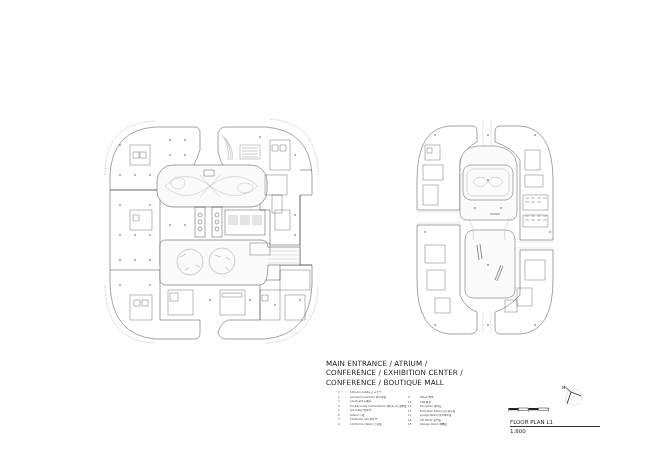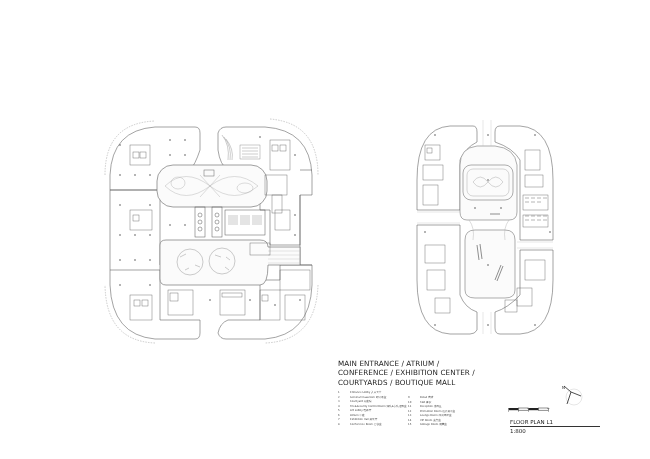--- a/index.html
+++ b/index.html
@@ -1,19 +1,19 @@
 <!DOCTYPE html>
 <html><head>
 <meta charset="utf-8">
 <style>
   html,body{margin:0;padding:0;background:#fff;}
   body{width:650px;height:459px;position:relative;overflow:hidden;font-family:"Liberation Sans",sans-serif;color:#222;}
   .plan{position:absolute;}
   .plan svg{display:block;}
-  .heading{position:absolute;left:338px;top:359px;font-size:7.2px;line-height:9.4px;letter-spacing:0.1px;color:#1a1a1a;white-space:pre;font-family:"DejaVu Sans",sans-serif;}
+  .heading{position:absolute;left:326px;top:359px;font-size:7.2px;line-height:9.4px;letter-spacing:0.1px;color:#1a1a1a;white-space:pre;font-family:"DejaVu Sans",sans-serif;}
   .legend{position:absolute;font-size:2.6px;line-height:4.55px;color:#444;font-family:"DejaVu Sans",sans-serif;}
   .legend .row{display:flex;gap:6px;white-space:nowrap;}
   .legend .num{width:6px;}
   .scalebar{position:absolute;left:508px;top:402px;}
   .title-block{position:absolute;left:510px;top:419px;width:90px;}
   .title-block .t{font-size:5.5px;color:#222;border-bottom:0.6px solid #333;padding-bottom:1px;font-family:"DejaVu Sans",sans-serif;}
   .title-block .s{font-size:5.5px;color:#222;margin-top:1px;font-family:"DejaVu Sans",sans-serif;}
   .north{position:absolute;left:559px;top:382px;}
 </style>
 </head>
@@ -192,21 +192,21 @@
         <circle cx="83" cy="60" r="0.8"></circle>
         <circle cx="83" cy="145" r="0.8"></circle>
       <circle cx="70" cy="88" r="0.8"></circle>
         <circle cx="96" cy="88" r="0.8"></circle>
         <circle cx="20" cy="112" r="0.8"></circle>
         <circle cx="145" cy="112" r="0.8"></circle>
     </g>
   </svg>
 </div>
 
-<div class="heading"><div>MAIN ENTRANCE / ATRIUM /</div><div>CONFERENCE / EXHIBITION CENTER /</div><div>COURTYARDS / BOUTIQUE MALL</div></div>
+<div class="heading"><div>MAIN ENTRANCE / ATRIUM /</div><div>CONFERENCE / EXHIBITION CENTER /</div><div>CONFERENCE / BOUTIQUE MALL</div></div>
 
 <div class="legend" style="left:338px;top:391px;">
   <div class="row">
       <span class="num">1</span>
       <span>Entrance Lobby 入口大堂</span>
     </div>
   <div class="row">
       <span class="num">2</span>
       <span>Seminar Classroom 研讨教室</span>
     </div>

